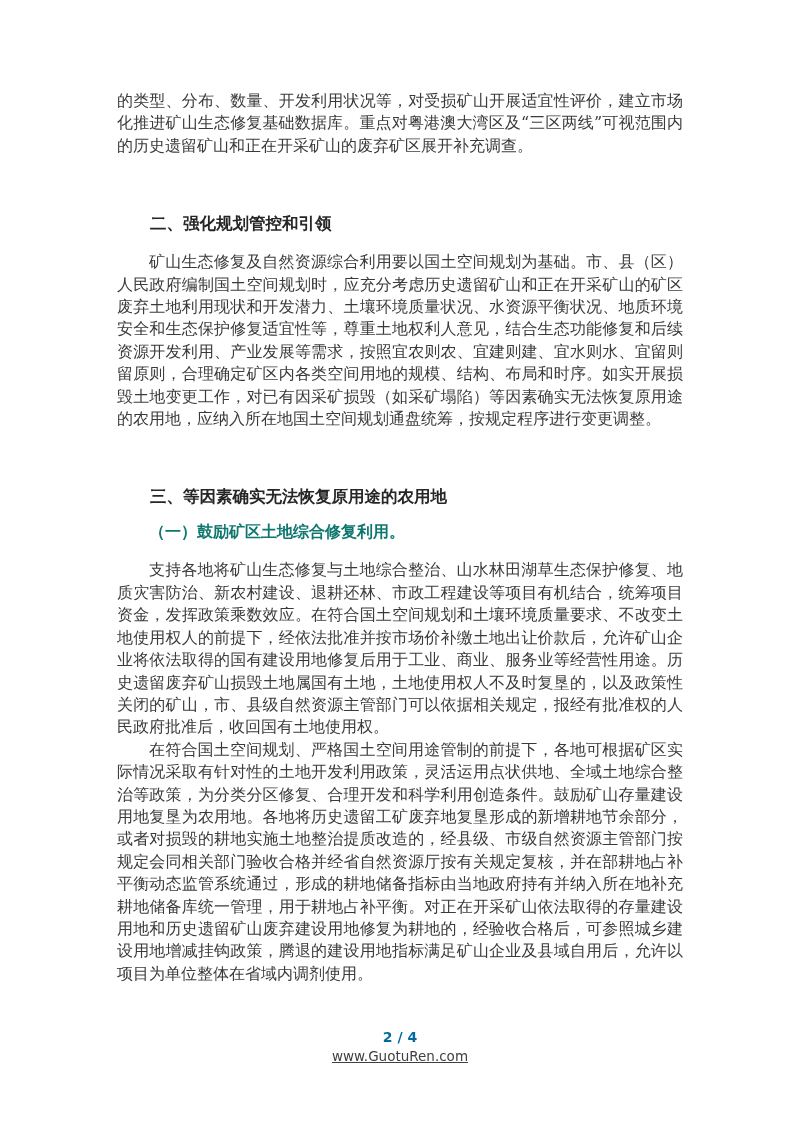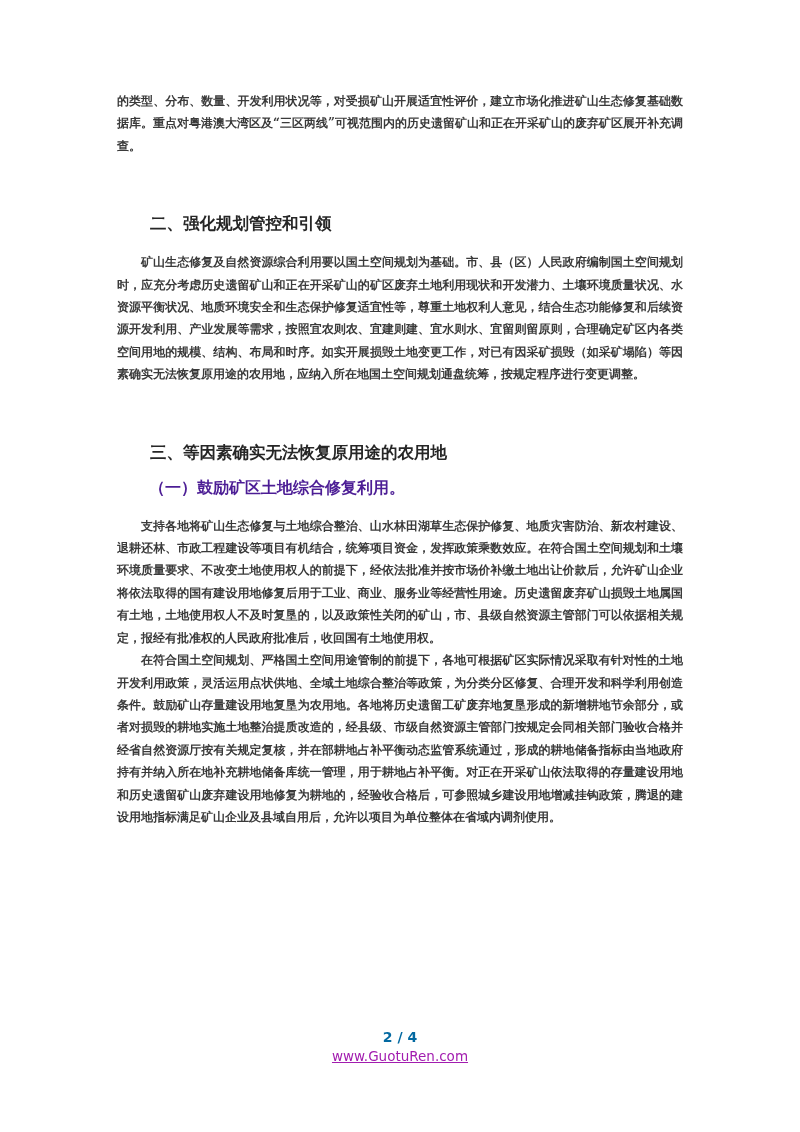--- a/index.html
+++ b/index.html
@@ -19,47 +19,46 @@
     inset: 0;
     background: #ffffff;
   }
   .content {
     position: absolute;
     left: 117px;
     right: 117px;
     top: 90px;
   }
   .body-para {
-    font-size: 12px;
+    font-size: 16px;
     line-height: 22.4px;
     color: #3a3a3a;
     text-align: justify;
     text-indent: 2em;
     margin: 0;
     letter-spacing: 0;
-    font-weight: bold;
   }
   .body-para.no-indent {
     text-indent: 0;
   }
   .sec-heading {
     font-family: "DejaVu Sans", "Liberation Sans", sans-serif;
     font-weight: bold;
     font-size: 16.5px;
     line-height: 22px;
     color: #262626;
     text-indent: 2em;
     margin: 56px 0 10px 0;
   }
   .sub-heading {
     font-family: "DejaVu Sans", "Liberation Sans", sans-serif;
     font-weight: bold;
     font-size: 16px;
     line-height: 22px;
-    color: #4c1d95;
+    color: #0f766e;
     text-indent: 2em;
     margin: 30px 0 9px 0;
   }
   .sec-heading + .sub-heading {
     margin-top: 13px;
   }
   .sec-heading + .body-para,
   .sub-heading + .body-para {
     margin-top: 16px;
   }
@@ -73,21 +72,21 @@
   .page-number {
     font-family: "DejaVu Sans", "Liberation Sans", sans-serif;
     font-weight: bold;
     font-size: 14px;
     color: #0369a1;
     line-height: 18px;
   }
   .footer-link {
     font-family: "DejaVu Sans", "Liberation Sans", sans-serif;
     font-size: 13.5px;
-    color: #a21caf;
+    color: #404040;
     text-decoration: underline;
     line-height: 19px;
   }
 </style>
 </head>
 <body>
 
 <div class="page">
   <div class="content">
 

